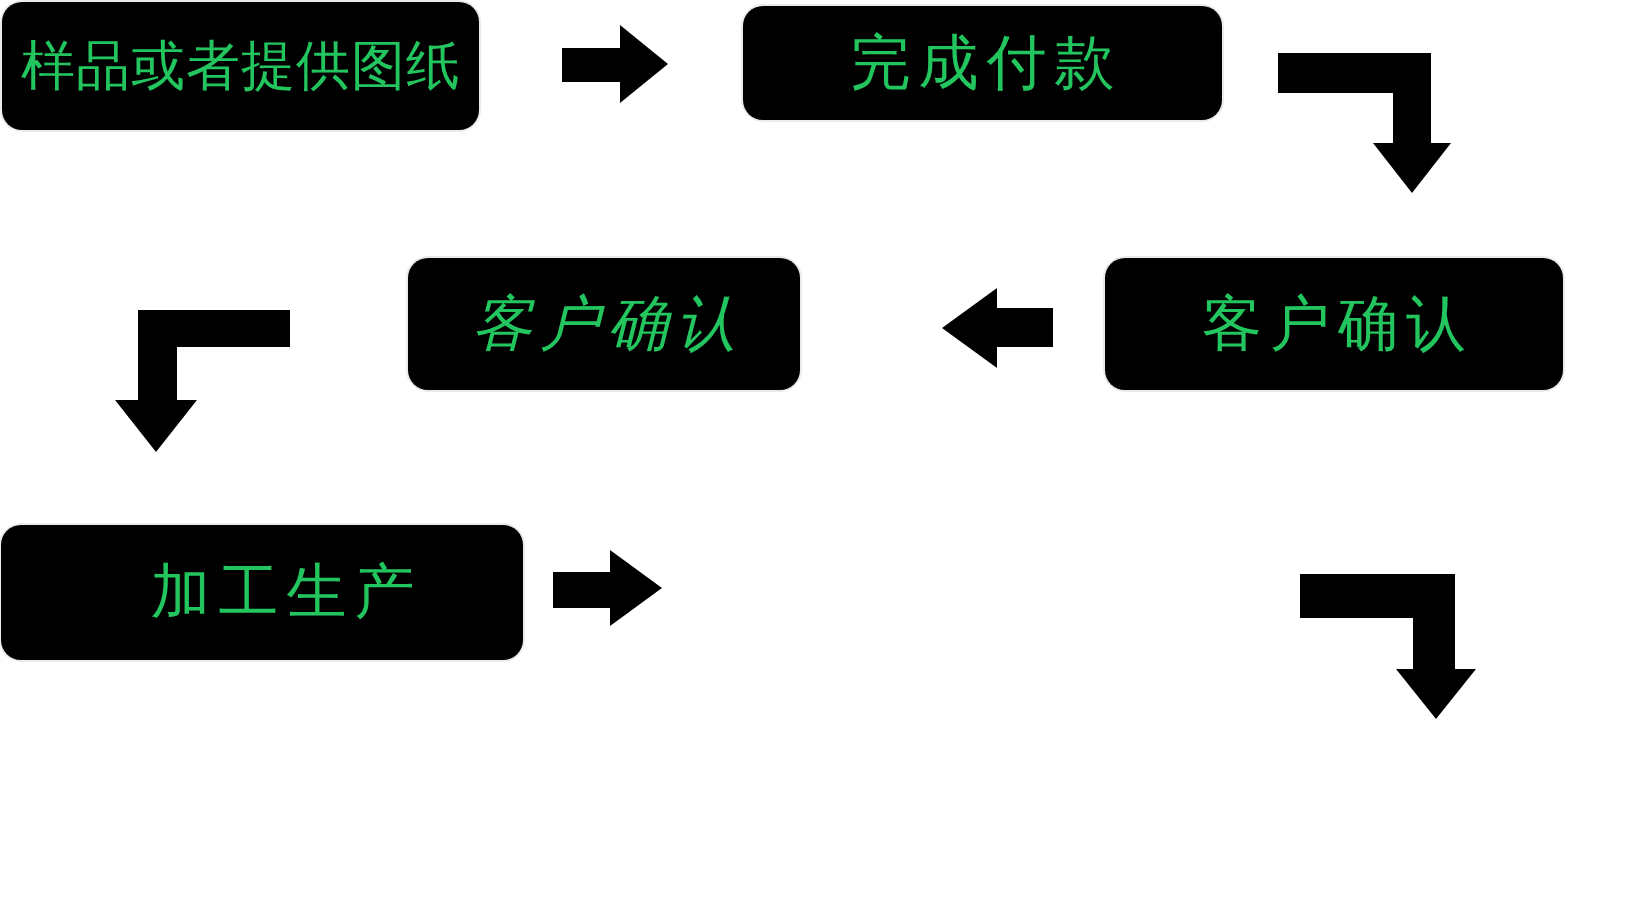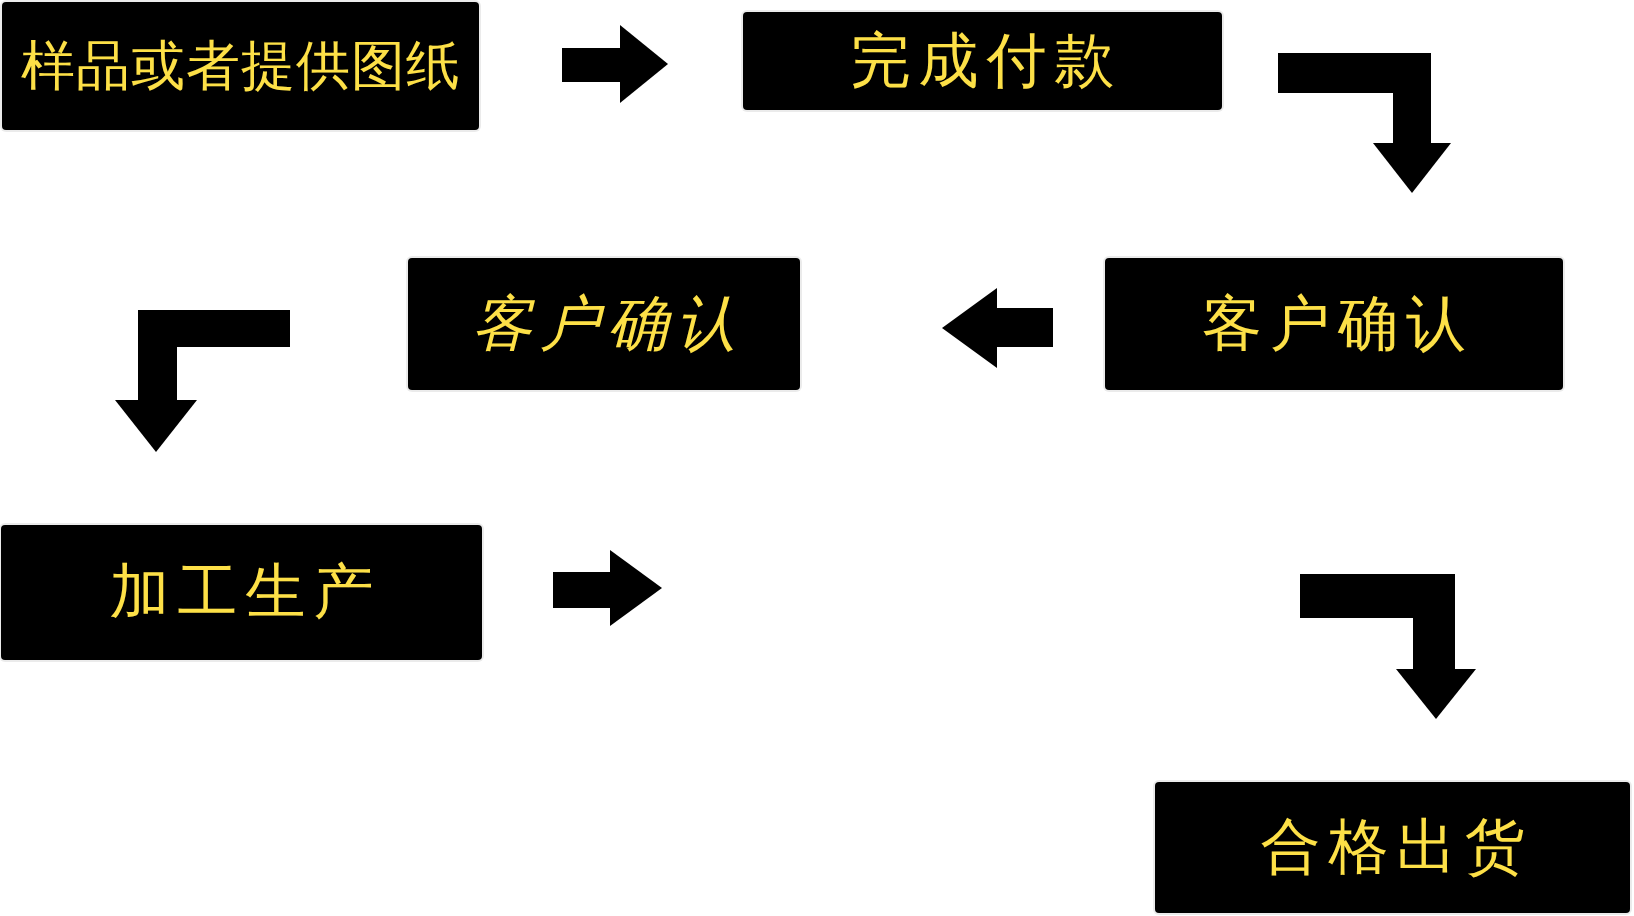--- a/index.html
+++ b/index.html
@@ -7,37 +7,37 @@
     position: relative;
     width: 1634px;
     height: 916px;
     background: #ffffff;
     overflow: hidden;
     font-family: "DejaVu Sans", sans-serif;
   }
   .node {
     position: absolute;
     background: #000000;
-    color: #fde047;
-    border-radius: 4px;
+    color: #22c55e;
+    border-radius: 20px;
     display: flex;
     align-items: center;
     justify-content: center;
     font-size: 60px;
     letter-spacing: 8px;
     text-indent: 8px;
     white-space: nowrap;
     box-shadow: 0 0 0 2px rgba(0,0,0,0.08);
   }
   
   .n1 { left: 2px;    top: 2px;   width: 477px; height: 128px; font-size: 54px; letter-spacing: 1px; text-indent: 1px; }
-  .n2 { left: 743px;  top: 12px;   width: 479px; height: 98px; }
+  .n2 { left: 743px;  top: 6px;   width: 479px; height: 114px; }
   .n3 { left: 1105px; top: 258px; width: 458px; height: 132px; }
   .n4 { left: 408px;  top: 258px; width: 392px; height: 132px; font-style: italic; }
-  .n5 { left: 1px;    top: 525px; width: 481px; height: 135px; }
+  .n5 { left: 1px;    top: 525px; width: 481px; height: 135px; padding-left: 41px; }
   .n6 { left: 720px;  top: 522px; width: 479px; height: 137px; }
   .n7 { left: 1155px; top: 782px; width: 475px; height: 131px; }
 
   .bar { position: absolute; background: #000000; }
   .tri { position: absolute; width: 0; height: 0; }
 
   
   .a1-shaft { left: 562px; top: 48px; width: 60px; height: 34px; }
   .a1-head  { left: 620px; top: 25px;
               border-top: 39px solid transparent;
@@ -91,21 +91,20 @@
 
   <div class="node n2">完成付款</div>
 
   <div class="node n3">客户确认</div>
 
   <div class="node n4">客户确认</div>
 
   <div class="node n5">加工生产</div>
 
 
-  <div class="node n7">合格出货</div>
 
   <div>
     <div class="bar a1-shaft"></div>
     <div class="tri a1-head"></div>
   </div>
 
   <div>
     <div class="bar a2-hbar"></div>
     <div class="bar a2-vbar"></div>
     <div class="tri a2-head"></div>

